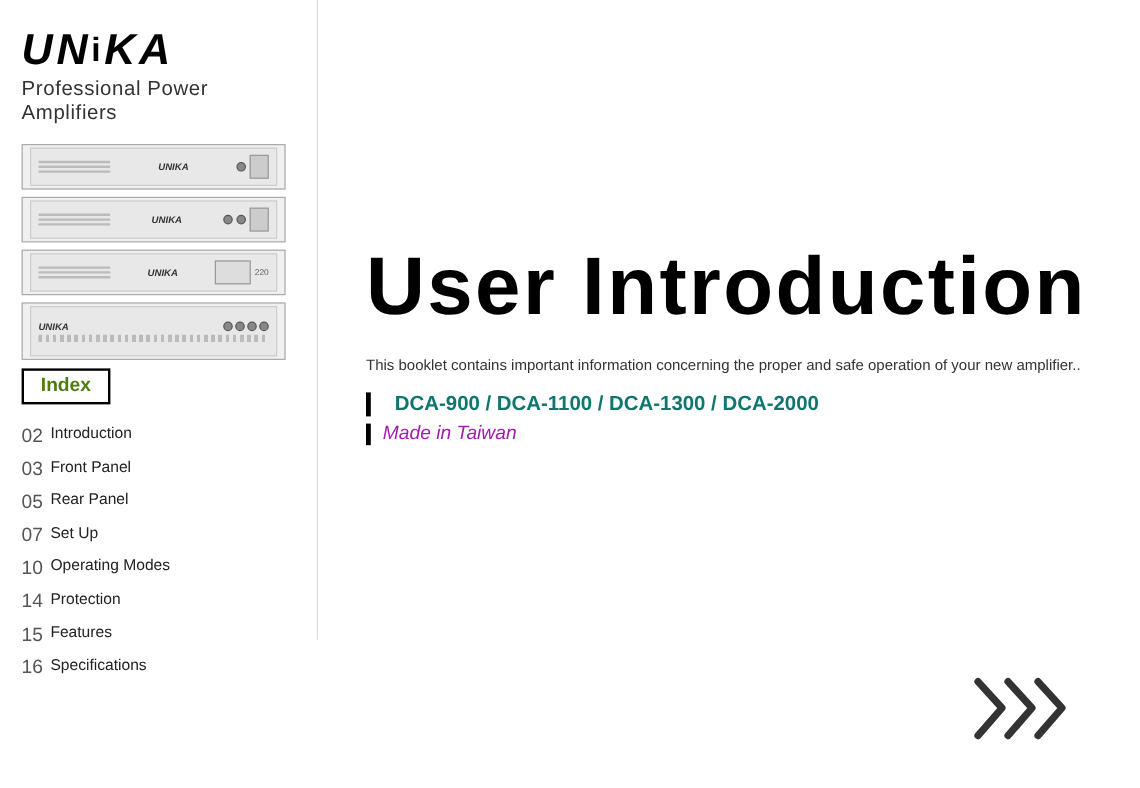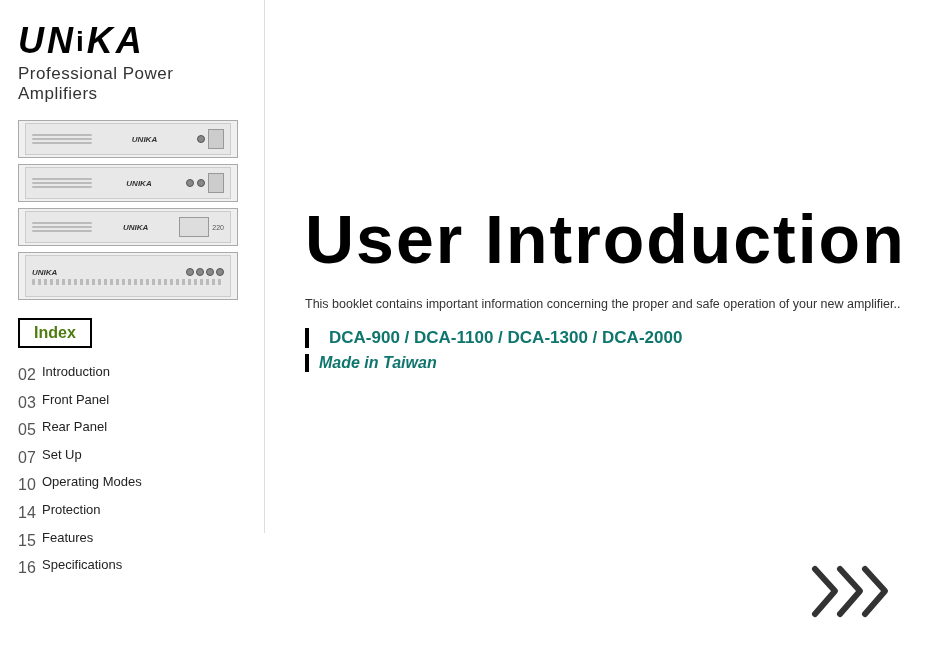--- a/index.html
+++ b/index.html
@@ -29,21 +29,21 @@
       color: #333;
       margin-top: 2px;
       letter-spacing: 0.5px;
     }
 
     
     .amp-images {
       display: flex;
       flex-direction: column;
       gap: 6px;
-      margin-bottom: 18px;
+      margin-bottom: 7px;
       justify-content: center;
     }
 
     .amp-unit {
       width: 220px;
       height: 38px;
       border: 1px solid #aaa;
       background: #f0f0f0;
       display: flex;
       align-items: center;
@@ -186,23 +186,23 @@
     }
 
     .made-in-line {
       border-left: 4px solid #000;
       padding-left: 10px;
       margin-bottom: 30px;
     }
 
     .made-in-text {
       font-size: 16px;
-      font-weight: bold;
+      font-weight: normal;
       font-style: italic;
-      color: #0f766e;
+      color: #a21caf;
     }
 
     
     .arrow-decoration {
       align-self: flex-end;
       margin-top: auto;
     }
 
     .arrow-symbol {
       font-size: 52px;

